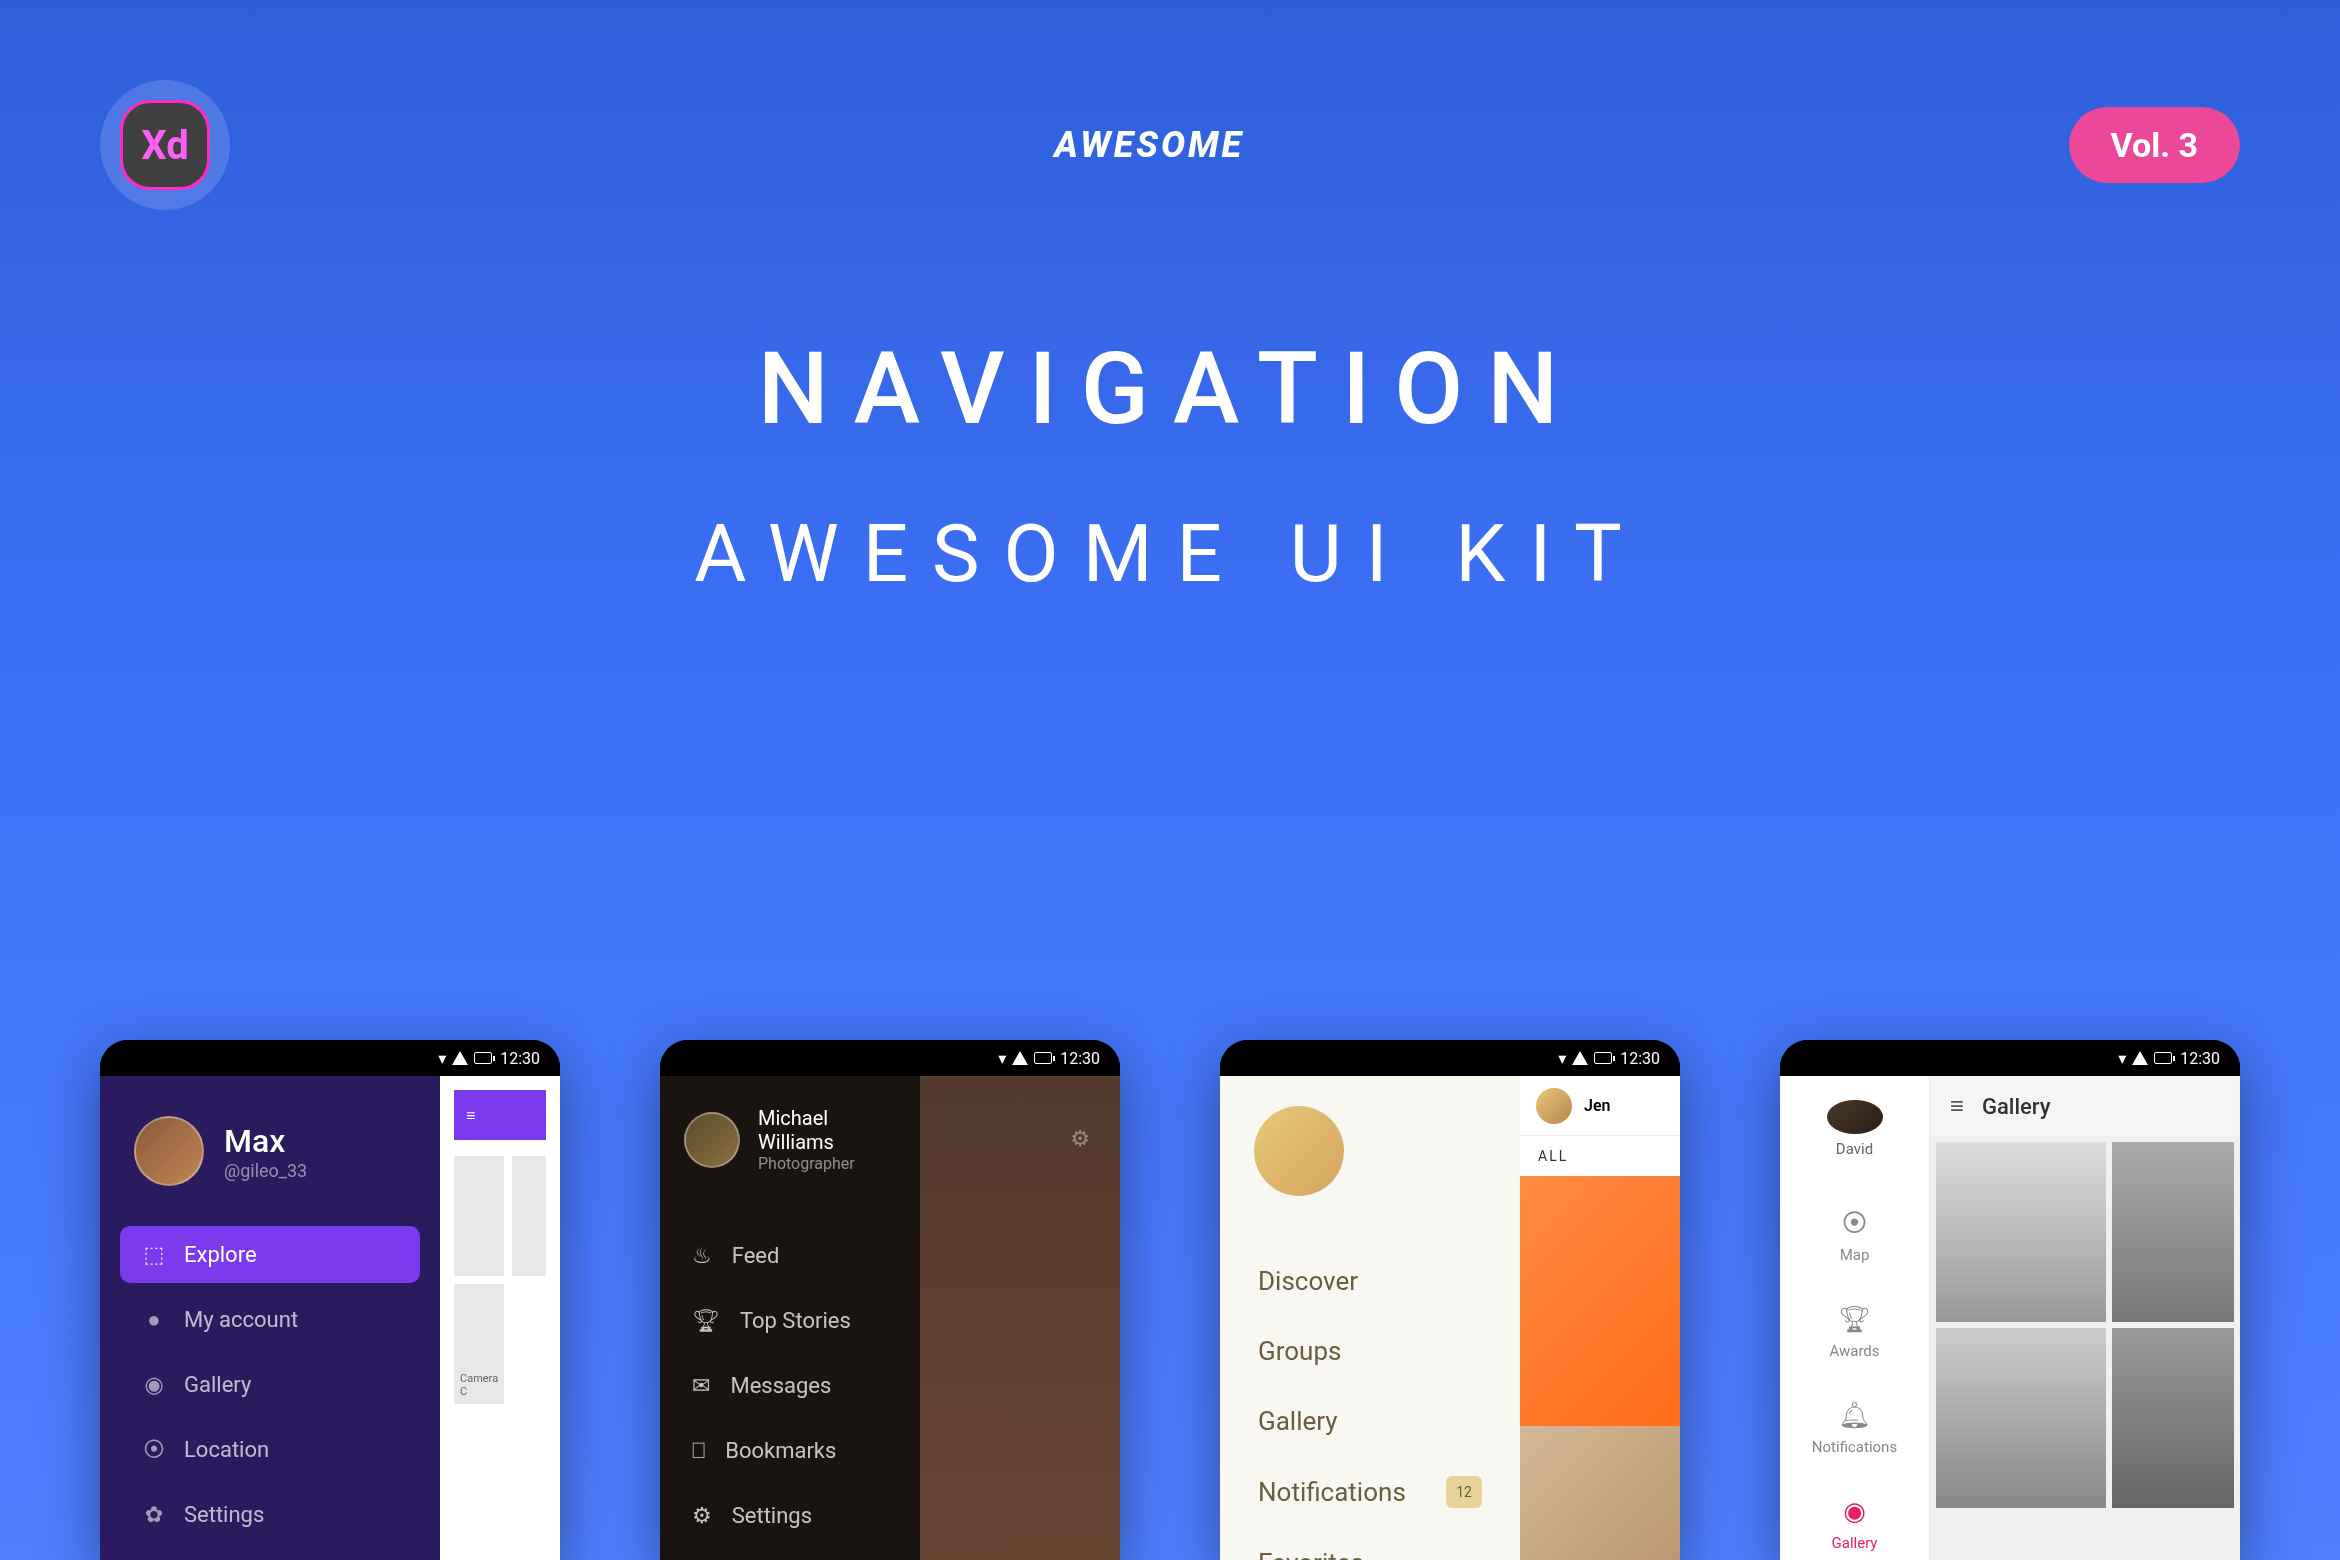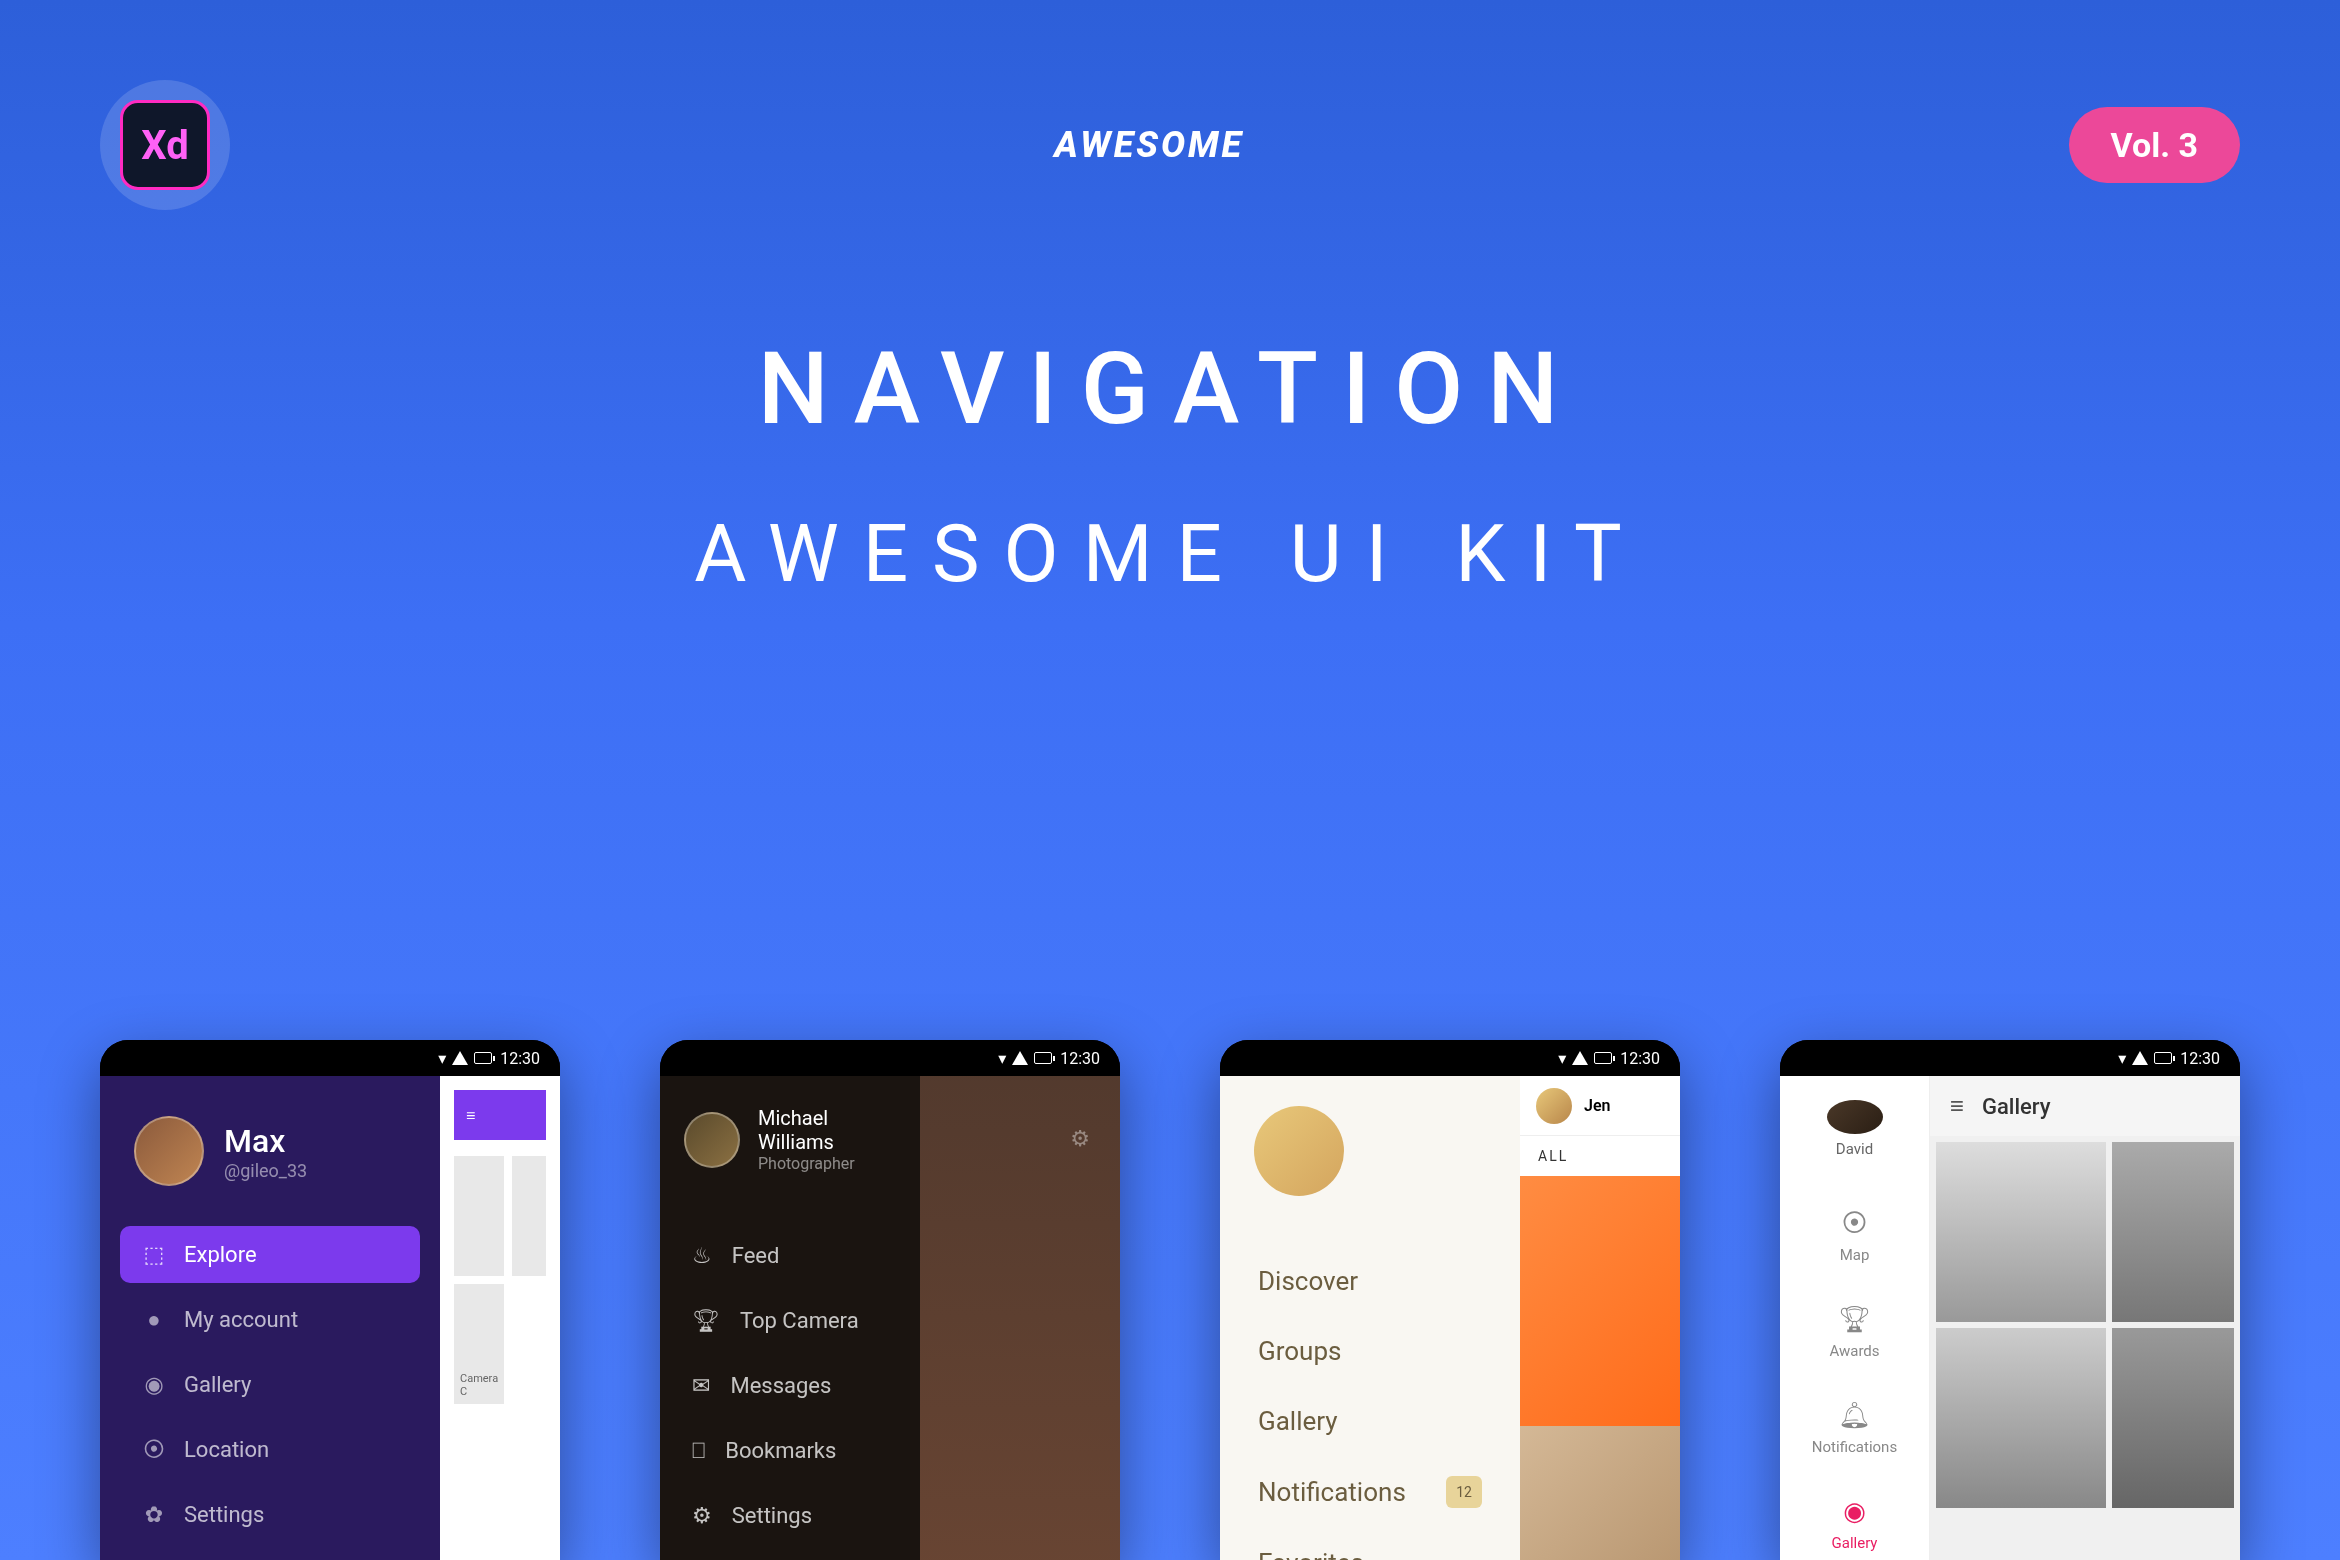--- a/index.html
+++ b/index.html
@@ -1,19 +1,19 @@
 <!DOCTYPE html>
 <html><head>
 <meta charset="utf-8">
 <style>
 *{margin:0;padding:0;box-sizing:border-box;font-family:-apple-system,BlinkMacSystemFont,'Segoe UI',Roboto,sans-serif;}
 body{width:2340px;height:1560px;background:linear-gradient(180deg,#2d5fd9 0%,#3d6ff5 40%,#4d7fff 100%);overflow:hidden;position:relative;}
 .header{display:flex;justify-content:space-between;align-items:center;padding:80px 100px 0;}
 .xd-badge{width:130px;height:130px;border-radius:50%;background:rgba(255,255,255,0.15);display:flex;align-items:center;justify-content:center;}
-.xd-inner{width:90px;height:90px;background:#0f172a;border-radius:18px;border:3px solid #ff2bc2;display:flex;align-items:center;justify-content:center;color:#ff61f6;font-size:40px;font-weight:700;}
+.xd-inner{width:90px;height:90px;background:#404040;border-radius:30px;border:3px solid #ff2bc2;display:flex;align-items:center;justify-content:center;color:#ff61f6;font-size:40px;font-weight:700;}
 .brand{color:#fff;font-size:36px;font-weight:800;font-style:italic;letter-spacing:3px;}
 .vol-badge{background:#ec4899;color:#fff;padding:18px 42px;border-radius:40px;font-size:34px;font-weight:700;}
 .titles{text-align:center;margin-top:120px;color:#fff;}
 .title1{font-size:100px;font-weight:500;letter-spacing:24px;}
 .title2{font-size:80px;font-weight:400;letter-spacing:24px;margin-top:60px;}
 .phones{position:absolute;bottom:0;left:0;right:0;display:flex;justify-content:space-around;padding:0 60px;gap:20px;}
 .phone{width:460px;height:520px;background:#000;border-radius:28px 28px 0 0;overflow:hidden;position:relative;box-shadow:0 20px 60px rgba(0,0,0,0.4);}
 .statusbar{height:36px;background:#000;color:#fff;display:flex;justify-content:flex-end;align-items:center;padding:0 20px;font-size:16px;gap:8px;}
 .statusbar .icons{display:flex;gap:6px;align-items:center;}
 .sig{display:inline-block;width:0;height:0;border-left:8px solid transparent;border-right:8px solid transparent;border-bottom:14px solid #fff;}
@@ -168,21 +168,21 @@
             <div class="p2-name">Williams</div>
             <div class="p2-role">Photographer</div>
           </div>
         </div>
         <div class="p2-item">
             <span>♨</span>
             <span>Feed</span>
           </div>
         <div class="p2-item">
             <span>🏆︎</span>
-            <span>Top Camera</span>
+            <span>Top Stories</span>
           </div>
         <div class="p2-item">
             <span>✉</span>
             <span>Messages</span>
           </div>
         <div class="p2-item">
             <span>⎕</span>
             <span>Bookmarks</span>
           </div>
         <div class="p2-item">

